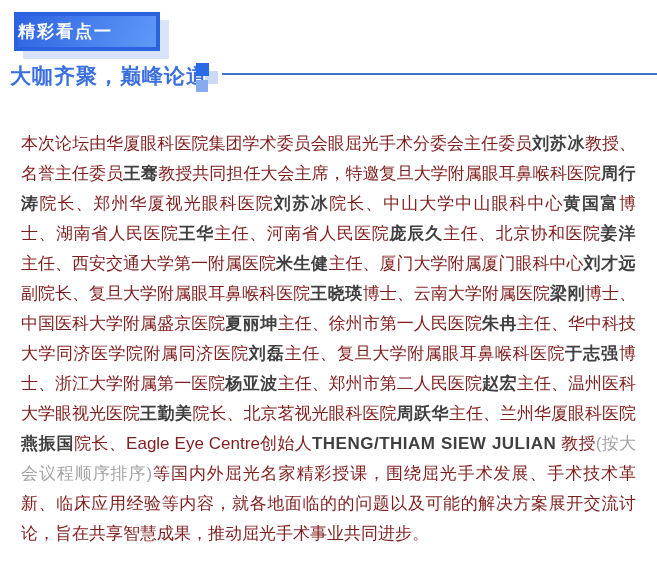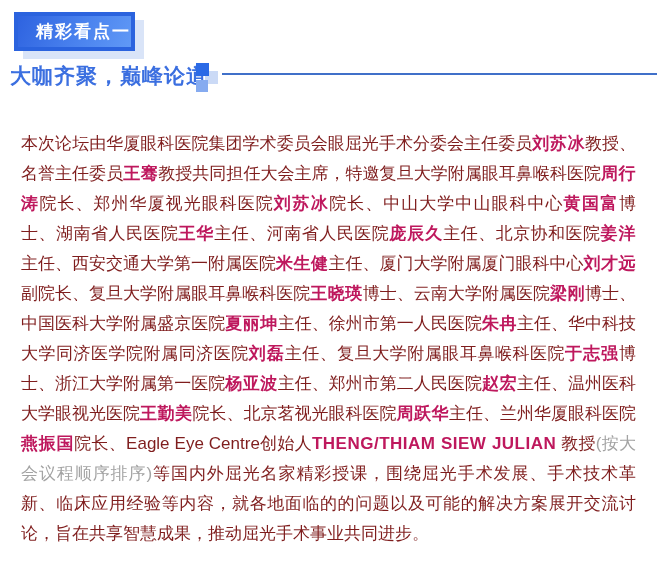--- a/index.html
+++ b/index.html
@@ -14,29 +14,29 @@
     height: 561px;
     background: #ffffff;
     overflow: hidden;
   }
 
   
   .badge {
     position: absolute;
     left: 14px;
     top: 12px;
-    width: 121px;
+    width: 146px;
     height: 39px;
     box-sizing: border-box;
     border: 4px solid #2b63de;
     background: linear-gradient(115deg, #2e63e0 0%, #4a82ee 55%, #6099f6 100%);
     box-shadow: 9px 8px 0 #d9e4f8;
     display: flex;
     align-items: center;
-    justify-content: flex-end;
+    justify-content: flex-start;
   }
   .badge-label {
     color: #ffffff;
     font-size: 17px;
     font-weight: bold;
     letter-spacing: 2px;
     white-space: nowrap;
   }
 
   
@@ -71,21 +71,21 @@
     top: 129px;
     width: 615px;
     margin: 0;
     font-size: 17px;
     line-height: 30px;
     color: #404040;
     text-align: justify;
     word-break: break-all;
   }
   .seg-normal { color: #7f1d1d; }
-  .seg-bold { font-weight: bold; color: #be185d; letter-spacing: 0.5px; }
+  .seg-bold { font-weight: bold; color: #404040; letter-spacing: 0.5px; }
   .seg-gray { color: #a3a3a3; }
 </style>
 </head>
 <body>
 
 <div class="page">
 
   <div class="badge">
     <span class="badge-label">精彩看点一</span>
   </div>

